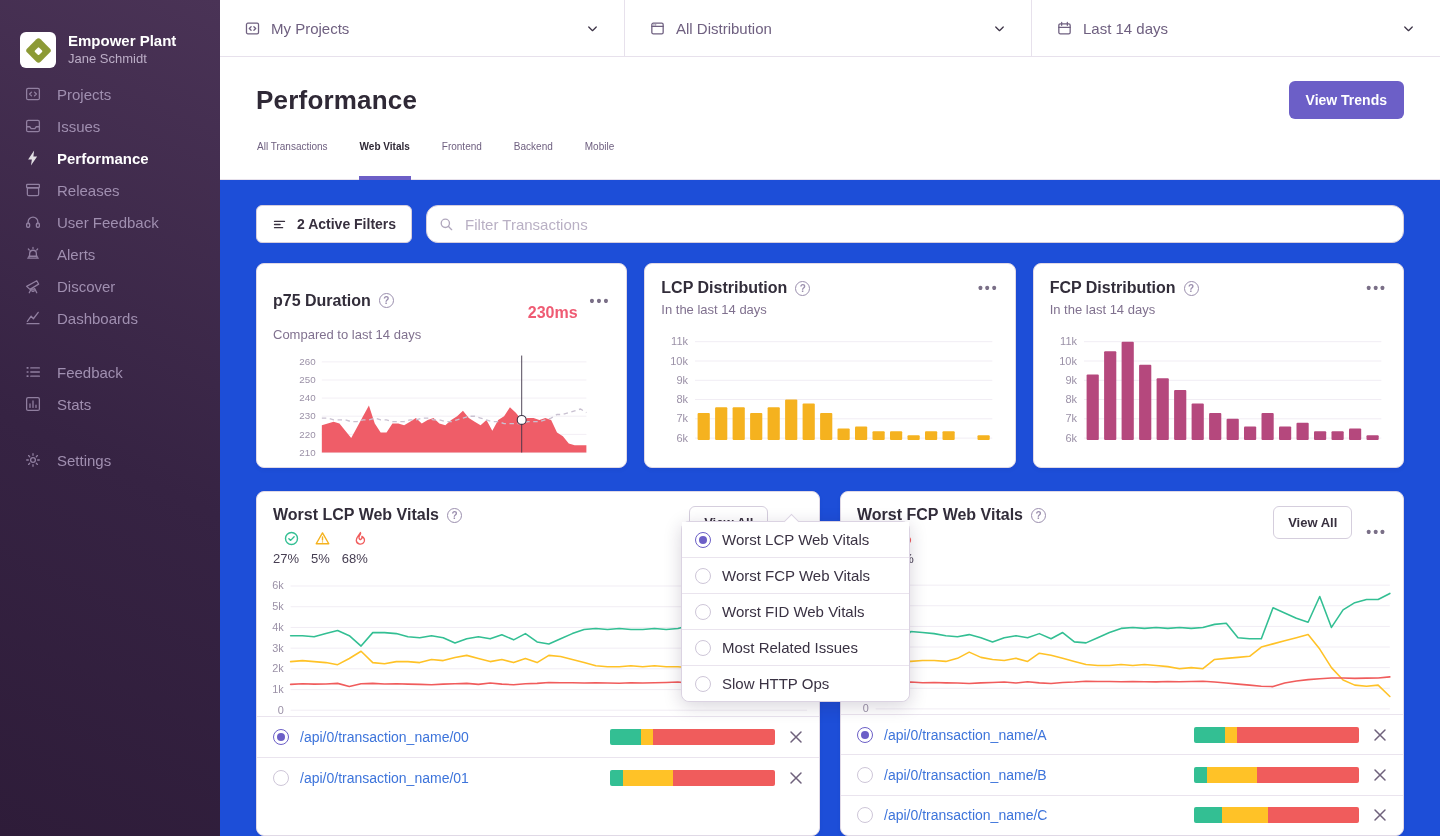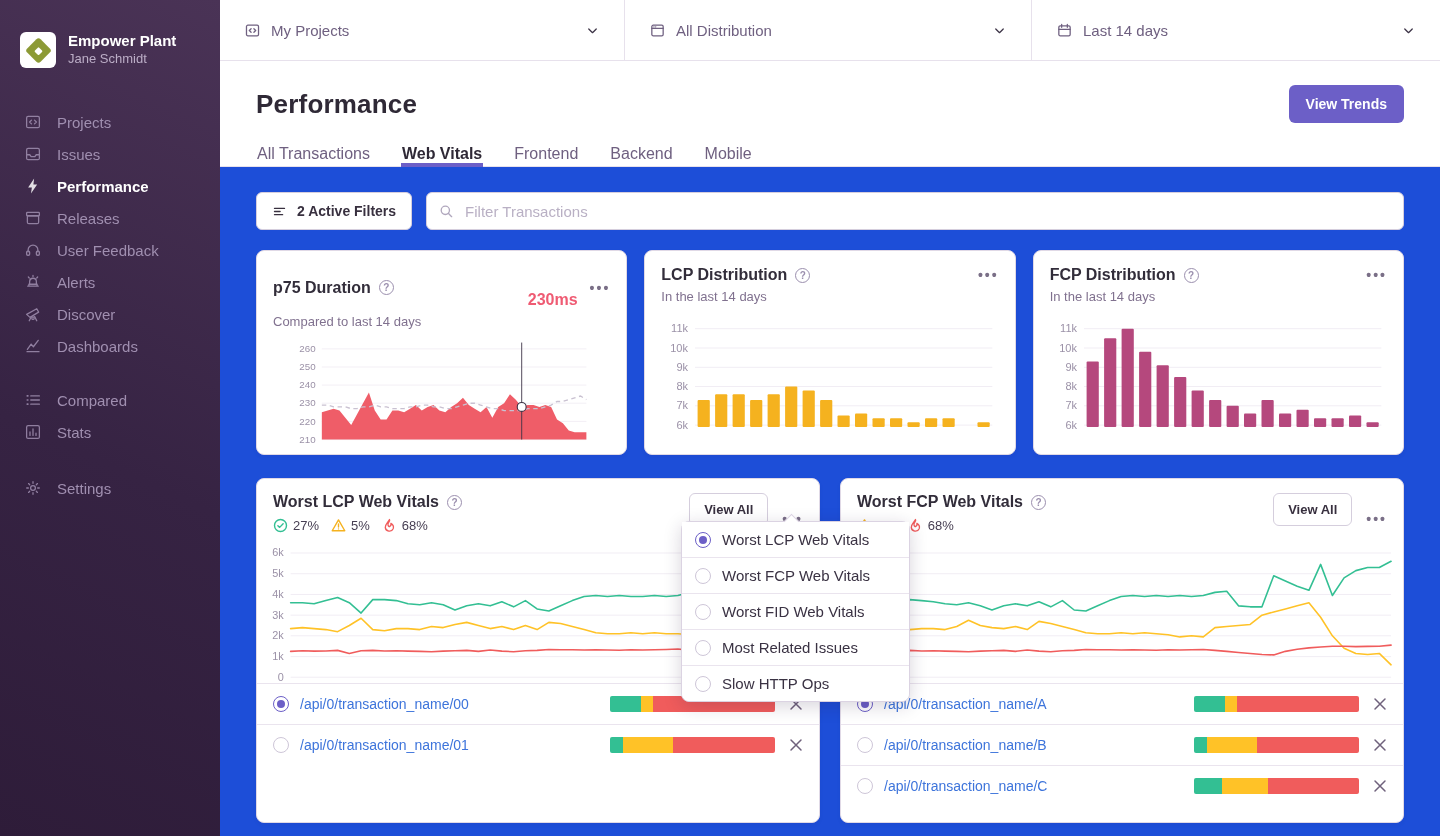--- a/index.html
+++ b/index.html
@@ -7,21 +7,21 @@
   body { font-family:"Liberation Sans","DejaVu Sans",sans-serif; display:flex; background:#FAF9FB; color:#2f2936; position:relative; }
 
   
   .sidebar { width:220px; min-width:220px; height:100%; background:linear-gradient(205deg,#4a3356 0%,#362343 55%,#2e1c39 100%); color:#a697b3; display:flex; flex-direction:column; }
   .org { display:flex; align-items:center; gap:12px; padding:22px 20px 10px 20px;margin-top:10px; }
   .org-logo { width:36px; height:36px; background:#fff; border-radius:6px; display:flex; align-items:center; justify-content:center; flex:none; }
   .org-diamond { width:19px; height:19px; background:#8C9A35; border-radius:3px; transform:rotate(45deg); display:flex; align-items:center; justify-content:center; }
   .org-diamond i { width:6px; height:6px; background:#fff; border-radius:1px; display:block; }
   .org-name { color:#fff; font-weight:700; font-size:15px; line-height:1.25; }
   .org-user { color:#bcaec7; font-size:13px; line-height:1.3; }
-  .nav { margin-top:28px; display:flex; flex-direction:column; }
+  .nav { display:flex; flex-direction:column; }
   .nav-item { display:flex; align-items:center; gap:15px; padding:7px 24px; font-size:15px; color:#a08fb0; cursor:pointer; }
   .nav-item svg { flex:none; opacity:.85; }
   .nav-item.active { color:#fff; font-weight:700; }
   .nav-gap { height:22px; }
   .nav-gap-lg { height:24px; }
 
   
   .main { flex:1; display:flex; flex-direction:column; min-width:0; background:#fff; }
 
   .topbar { height:61px; border-bottom:1px solid #E7E1EC; display:flex; align-items:stretch; background:#fff; }
@@ -29,31 +29,31 @@
   .topfilter .grow { flex:1; }
   .topfilter:nth-child(1) { flex-basis:405px; border-right:1px solid #E7E1EC; }
   .topfilter:nth-child(2) { flex-basis:407px; border-right:1px solid #E7E1EC; }
   .topfilter:nth-child(3) { flex:1; }
 
   .pagehead { background:#fff; border-bottom:1px solid #E7E1EC; padding:0 36px; }
   .pagehead-top { display:flex; align-items:center; margin-top:24px; }
   .page-title { font-size:26px; font-weight:700; color:#2f2936; letter-spacing:.2px; }
   .btn-primary { margin-left:auto; background:#6C5FC7; color:#fff; border:0; border-radius:6px; font-weight:700; font-size:14px; padding:11px 17px; cursor:pointer; font-family:inherit; }
   .tabs { display:flex; gap:30px; margin-top:16px; }
-  .tab { font-size:16px; color:#6f6080; padding:6px 1px 0; cursor:pointer; border-bottom:4px solid transparent; margin-bottom:-1px; }
+  .tab { font-size:10px; color:#6f6080; padding:6px 1px 24px; cursor:pointer; border-bottom:4px solid transparent; margin-bottom:-1px; }
   .tab.active { color:#2f2936; font-weight:700; border-bottom-color:#6C5FC7; }
 
   .content { flex:1; background:#1d4ed8; padding:25px 36px 0; }
 
   
   .filter-row { display:flex; gap:14px; }
   .btn-filters { display:flex; align-items:center; gap:10px; background:#fff; border:1px solid #D5CEDD; border-radius:6px; padding:9px 15px; font-size:14px; font-weight:700; color:#38303f; cursor:pointer; font-family:inherit; }
   .search-wrap { flex:1; position:relative; }
   .search-wrap svg { position:absolute; left:12px; top:11px; }
-  .search-input { width:100%; height:38px; border:1px solid #D5CEDD; border-radius:6px; background:#fff; padding:0 12px 0 38px; font-size:15px; font-family:inherit; color:#2f2936; }
+  .search-input { width:100%; height:38px; border:1px solid #D5CEDD; border-radius:12px; background:#fff; padding:0 12px 0 38px; font-size:15px; font-family:inherit; color:#2f2936; }
   .search-input::placeholder { color:#b9b0c4; }
 
   
   .cards3 { display:grid; grid-template-columns:1fr 1fr 1fr; gap:17px; margin-top:20px; }
   .card { background:#fff; border:1px solid #E0D9E6; border-radius:8px; box-shadow:0 2px 4px rgba(45,0,85,.05); }
   .mini-card { height:205px; padding:15px 16px 10px; display:flex; flex-direction:column; }
   .card-head { display:flex; align-items:center; gap:8px; }
   .card-title { font-size:16px; font-weight:600; color:#322d3a; }
   .help { width:15px; height:15px; border:1.5px solid #9b8fae; color:#9b8fae; border-radius:50%; font-size:10px; font-weight:700; display:inline-flex; align-items:center; justify-content:center; flex:none; }
   .head-right { margin-left:auto; display:flex; align-items:center; gap:12px; }
@@ -62,21 +62,21 @@
   .card-sub { font-size:13px; color:#80718f; margin-top:5px; }
   .mini-chart { width:100%; height:118px; margin-top:10px; }
 
   
   .cards2 { display:grid; grid-template-columns:1fr 1fr; gap:20px; margin-top:23px; }
   .vitals-card { height:345px; display:flex; flex-direction:column; overflow:hidden; }
   .vitals-head { padding:14px 16px 0; display:flex; align-items:flex-start; }
   .vitals-head-left { display:flex; flex-direction:column; gap:7px; }
   .vt-row { display:flex; align-items:center; gap:8px; }
   .badges { display:flex; align-items:center; gap:12px; font-size:13px; color:#463e52; }
-  .badge { display:flex; align-items:flex-end; gap:5px; }
+  .badge { display:flex; align-items:flex-end; gap:5px;flex-direction:column; }
   .vitals-actions { margin-left:auto; display:flex; align-items:flex-end; gap:14px; }
   .btn-viewall { background:#fff; border:1px solid #D5CEDD; border-radius:6px; padding:8px 14px; font-size:13px; font-weight:700; color:#38303f; cursor:pointer; font-family:inherit; }
   .line-chart { width:100%; height:146px; margin-top:4px; padding:0 6px 0 0; }
   .tx-row { border-top:1px solid #EAE4EE; height:41px; display:flex; align-items:center; gap:11px; padding:0 16px; }
   .radio { width:16px; height:16px; border:1px solid #cec6d8; border-radius:50%; background:#fff; position:relative; flex:none; cursor:pointer; }
   .radio.sel { border-color:#6C5FC7; }
   .radio.sel::after { content:''; position:absolute; inset:3px; border-radius:50%; background:#6C5FC7; }
   .tx-link { font-size:14px; color:#3D74DB; text-decoration:none; cursor:pointer; }
   .vital-bar { margin-left:auto; width:165px; height:16px; border-radius:2px; overflow:hidden; display:flex; flex:none; }
   .seg-good { background:#33BF93; }
@@ -167,21 +167,21 @@
           <path d="M4.5 16.5l5-7 3 3.5 6.5-8.5"></path>
         </svg>
       <span>Dashboards</span>
     </div>
     <div class="nav-gap"></div>
     <div class="nav-item">
       <svg class="icon" width="18" height="18" viewBox="0 0 24 24" fill="none" stroke="currentColor" stroke-width="1.7" stroke-linecap="round">
           <path d="M9 6.5h11.5M9 12h11.5M9 17.5h11.5"></path>
           <path d="M4.3 6.5h.9M4.3 12h.9M4.3 17.5h.9" stroke-width="2.2"></path>
         </svg>
-      <span>Compared</span>
+      <span>Feedback</span>
     </div>
     <div class="nav-item">
       <svg class="icon" width="18" height="18" viewBox="0 0 24 24" fill="none" stroke="currentColor" stroke-width="1.7" stroke-linecap="round" stroke-linejoin="round">
           <rect x="3.5" y="3.5" width="17" height="17" rx="2"></rect>
           <path d="M8 16.5v-4.5M12 16.5V8M16 16.5v-3"></path>
         </svg>
       <span>Stats</span>
     </div>
     <div class="nav-gap-lg"></div>
     <div class="nav-item">

